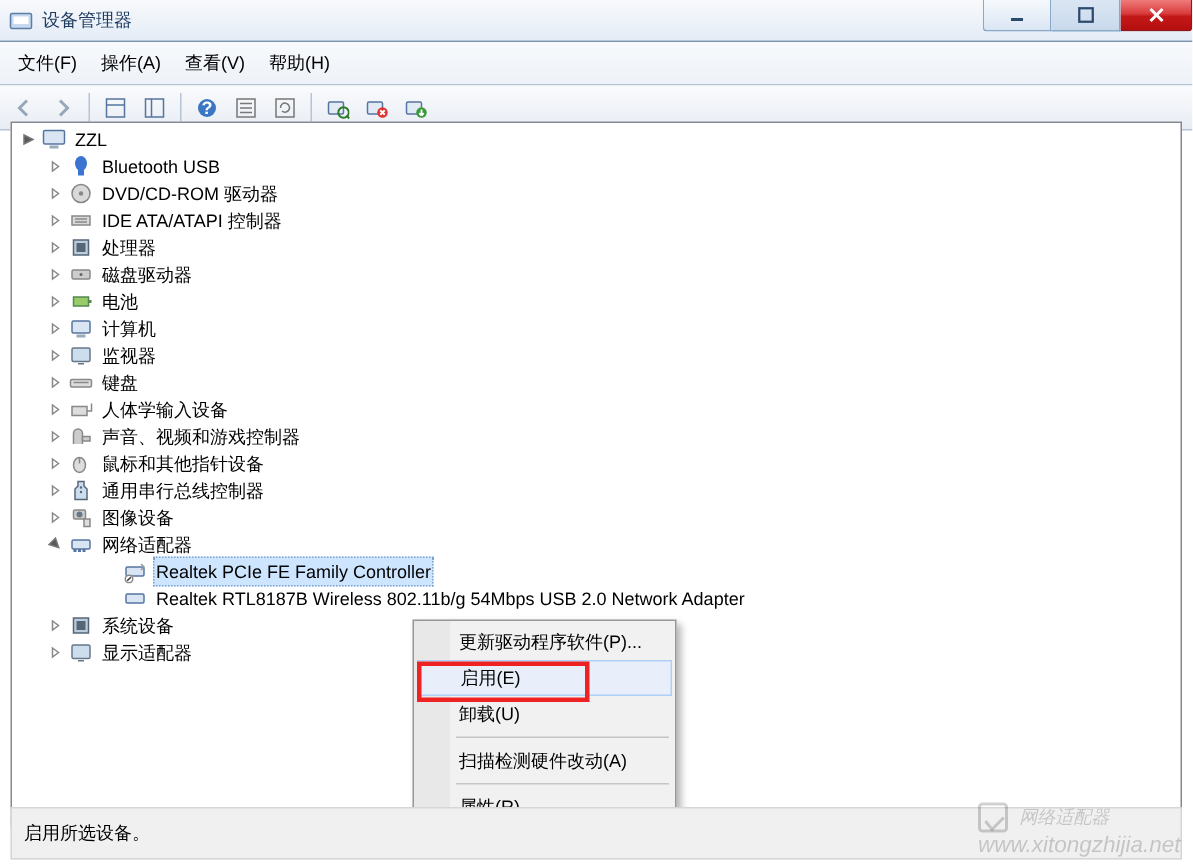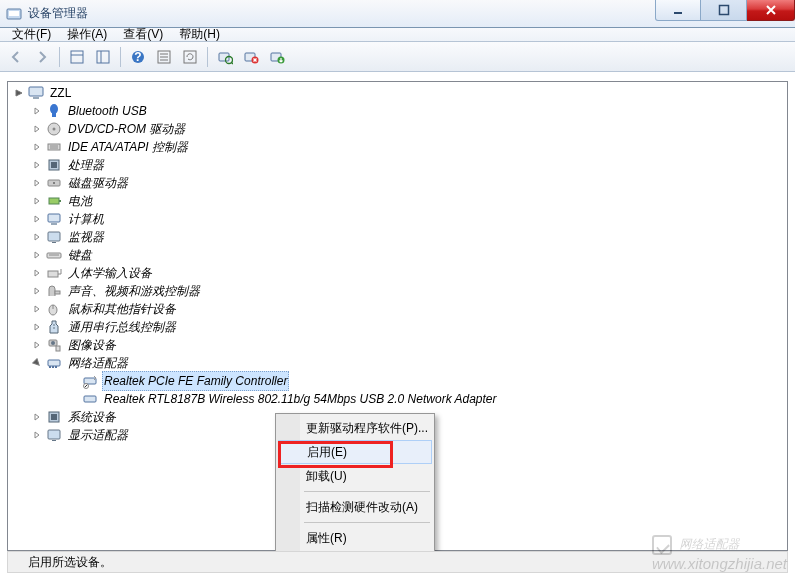--- a/index.html
+++ b/index.html
@@ -10,54 +10,54 @@
 .titlebar .ticon { width:16px; height:16px; margin-right:6px; }
 .title-text { color:#1d3a5f; }
 .win-controls { position:absolute; right:0; top:0; display:flex; height:21px; }
 .win-btn { width:46px; height:21px; display:flex; align-items:center; justify-content:center; background:linear-gradient(#f6f9fd,#dbe6f4); border:1px solid #8aa8c8; border-top:none; }
 .win-btn.min{ border-radius:0 0 0 3px; }
 .win-btn.max{ background:linear-gradient(#dbe6f4,#c9d9ec); border-left:none; }
 .win-btn.close{ width:48px; background:linear-gradient(#f07b7b,#d93c3c 45%,#c31818 55%,#b50e0e); border-color:#8a1a1a; border-radius:0 0 3px 0; border-left:none; color:#fff; }
 .win-btn svg{width:12px;height:12px;}
 
 
-.menubar { height:14px; background:linear-gradient(#f7f9fc,#eef2f8); border-bottom:1px solid #b6c4d5; display:flex; align-items:center; padding:0 4px; }
+.menubar { height:29px; background:linear-gradient(#f7f9fc,#eef2f8); border-bottom:1px solid #b6c4d5; display:flex; align-items:center; padding:0 4px; }
 .menubar span { padding:2px 8px; border-radius:3px; }
 
 
 .toolbar { height:30px; background:linear-gradient(#fafbfd,#e8edf4); border-bottom:1px solid #b6c4d5; display:flex; align-items:center; padding:0 4px; gap:2px; }
 .tb-btn { width:24px; height:24px; display:flex; align-items:center; justify-content:center; border-radius:3px; }
 .tb-btn.disabled{opacity:0.45;}
 .tb-sep{width:1px;height:20px;background:#b6c4d5;margin:0 3px;}
 .tb-btn svg{width:16px;height:16px;}
 
 
 .tree-container { position:absolute; left:7px; right:7px; top:81px; bottom:27px; border:1px solid #828790; background:#fff; overflow:hidden; }
 .tree { padding:2px 0 2px 4px; color:#000; }
 .node { display:flex; align-items:center; height:18px; line-height:18px; white-space:nowrap; }
 .exp { width:10px; height:10px; margin:0 2px; fill:none; stroke:#777; stroke-width:1; }
 .exp.hidden{visibility:hidden;}
 .icon { width:16px; height:16px; margin:0 4px 0 2px; display:inline-flex; align-items:center; justify-content:center; }
 .icon svg{width:16px;height:16px;}
-.children-1{padding-left:18px;font-style:italic;}
+.children-1{padding-left:18px;}
 .children-2{padding-left:36px;text-align:center;}
 .node.selected { }
 .node.selected .labeltxt{ background:#cde5ff; border:1px dotted #7da2ce; padding:0 1px; }
 .labeltxt{padding:0 2px;}
 
 
-.ctxmenu { position:absolute; left:275px; top:413px; width:160px; background:#f1f1f1; border:1px solid #979797; box-shadow:3px 3px 5px rgba(0,0,0,.3); padding:2px; }
+.ctxmenu { position:absolute; left:275px; top:413px; width:176px; background:#f1f1f1; border:1px solid #979797; box-shadow:3px 3px 5px rgba(0,0,0,.3); padding:2px; }
 .ctx-item{ height:24px; display:flex; align-items:center; padding-left:28px; position:relative; }
 .ctx-item.highlight{background:#e8effa; border:1px solid #aecff7; }
 .ctx-sep{height:1px;background:#c5c5c5;margin:3px 2px 3px 26px;}
 .ctx-left{position:absolute;left:0;top:0;bottom:0;width:24px;background:#e8e8e8;}
 .ctx-red-box{position:absolute; left:278px; top:441px; width:115px; height:27px; border:3px solid #e22; pointer-events:none; }
 
 
-.statusbar{position:absolute;left:7px;right:7px;bottom:5px;height:22px;background:#f0f0f0;border:1px solid #d6d6d6;display:flex;align-items:center;padding:0 20px;}
+.statusbar{position:absolute;left:7px;right:7px;bottom:5px;height:35px;background:#f0f0f0;border:1px solid #d6d6d6;display:flex;align-items:center;padding:0 8px;}
 
 
 .watermark{position:absolute;right:8px;bottom:6px;font-size:13px;color:rgba(0,0,0,.18);font-style:italic;pointer-events:none;}
 .watermark .wmicon{display:inline-block;width:20px;height:20px;border:2px solid rgba(0,0,0,.18);border-radius:3px;vertical-align:middle;margin-right:4px;position:relative;}
 .watermark .wmicon::after{content:"";position:absolute;left:3px;top:6px;width:10px;height:6px;border:2px solid rgba(0,0,0,.18);border-top:none;border-right:none;transform:rotate(-45deg) skew(-6deg);}
 </style>
 </head>
 <body>
 
 <div class="titlebar">

